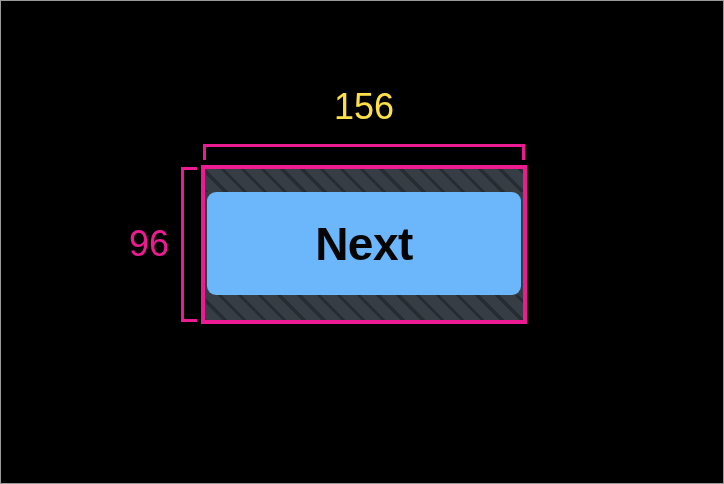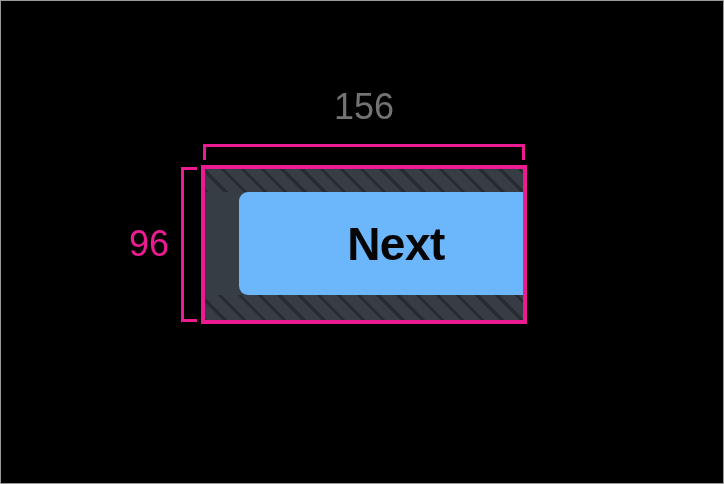--- a/index.html
+++ b/index.html
@@ -39,21 +39,20 @@
 
   #next-button {
     position:absolute;
     left:3px; top:24px;
     width:314px; height:103px;
     background:#6cb6fb;
     border-radius:9px;
     display:flex;
     align-items:center;
     justify-content:center;
-    margin-left:32px;
   }
   #next-label {
     color:#050505;
     font-size:46px;
     font-weight:bold;
     letter-spacing:-0.5px;
     line-height:1;
     font-family:"Liberation Sans", sans-serif;
   }
 
@@ -73,21 +72,21 @@
     width:322px; height:16px;
     border-top:3px solid #ed1b92;
     border-left:3px solid #ed1b92;
     border-right:3px solid #ed1b92;
   }
   #width-label {
     position:absolute;
     left:202px; top:88px;
     width:322px;
     text-align:center;
-    color:#737373;
+    color:#fde047;
     font-size:36px;
     font-weight:normal;
     line-height:1;
     font-family:"Liberation Sans", sans-serif;
   }
 
   
   #height-bracket {
     position:absolute;
     left:180px; top:166px;

